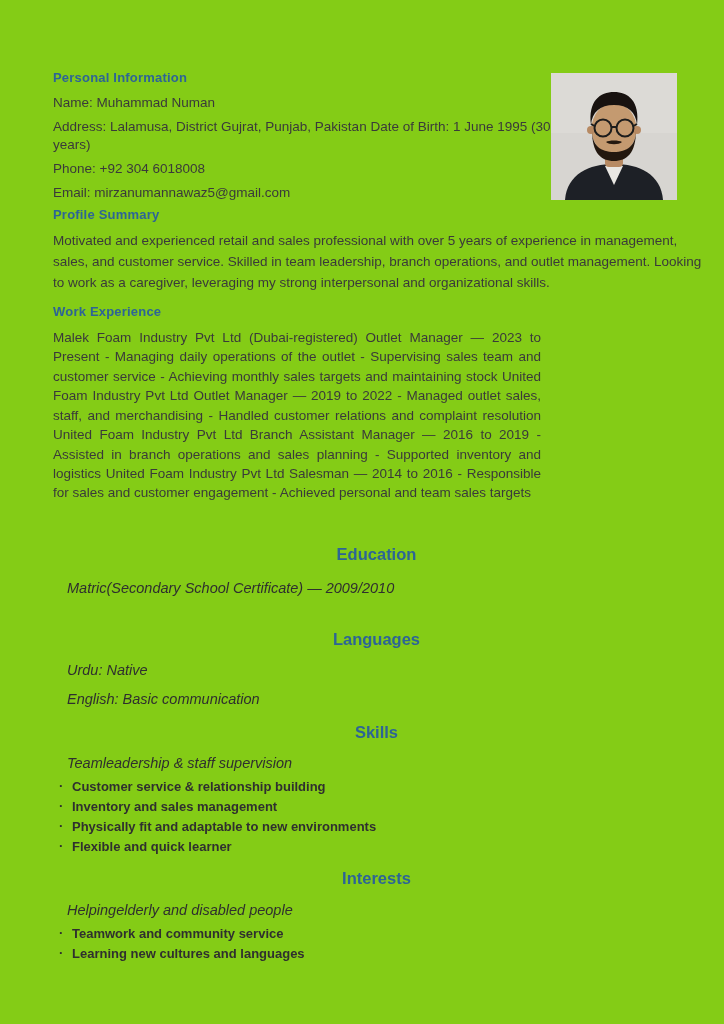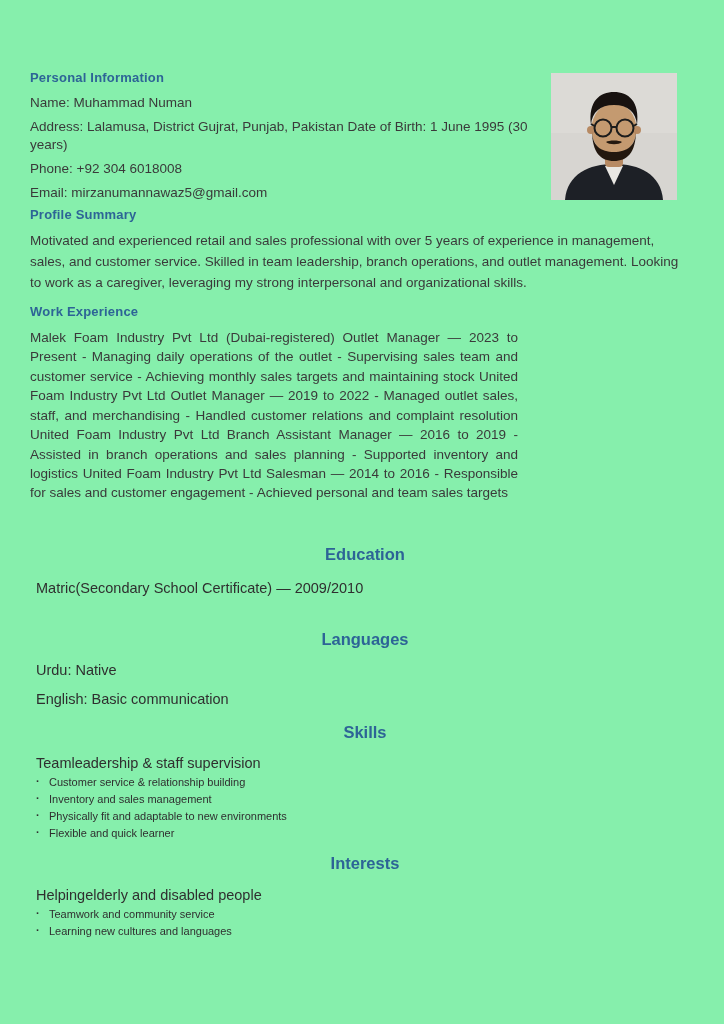--- a/index.html
+++ b/index.html
@@ -5,25 +5,26 @@
   :root{
     --heading-color:#2d6496;
     --text-color:#3a3a3a;
   }
   *{box-sizing:border-box;}
   html,body{margin:0;padding:0;background:#ffffff;}
   .page{
     width:724px;
     height:1024px;
     margin:0 auto;
-    background:#86efac;
+    background:#84cc16;
     position:relative;
     font-family:"Liberation Sans", sans-serif;
     color:var(--text-color);
     overflow:hidden;
+    padding-left:23px;
   }
   
   .top{
     padding:70px 30px 0 30px;
     position:relative;
   }
   .photo-frame{
     position:absolute;
     top:73px;
     right:47px;
@@ -71,43 +72,45 @@
     padding:0 30px 0 36px;
   }
   .lg-heading{
     margin:0;
     font-size:16.5px;
     font-weight:bold;
     color:var(--heading-color);
     text-align:center;
   }
   .lower p{
-    margin:0;
+    margin:8px;
     font-size:14.5px;
     color:#2f2f2f;
+    font-style:italic;
   }
   .sec-education{margin-top:42px;}
   .sec-education p{margin-top:16px;}
   .sec-languages{margin-top:34px;}
   .sec-languages p{margin-top:13px;}
   .sec-skills{margin-top:16px;}
   .sec-skills .lead{margin-top:13px;}
   .sec-interests{margin-top:15px;}
   .sec-interests .lead{margin-top:14px;}
   ul.dotted{
     list-style:none;
     margin:4px 0 0 0;
     padding:0;
   }
   ul.dotted li{
     position:relative;
     padding-left:13px;
     margin-top:5px;
-    font-size:11px;
+    font-size:13px;
     color:#2f2f2f;
+    font-weight:bold;
   }
   ul.dotted li::before{
     content:"\00B7";
     position:absolute;
     left:0;
     top:-1px;
     font-weight:bold;
     color:#2f2f2f;
   }
 </style>

